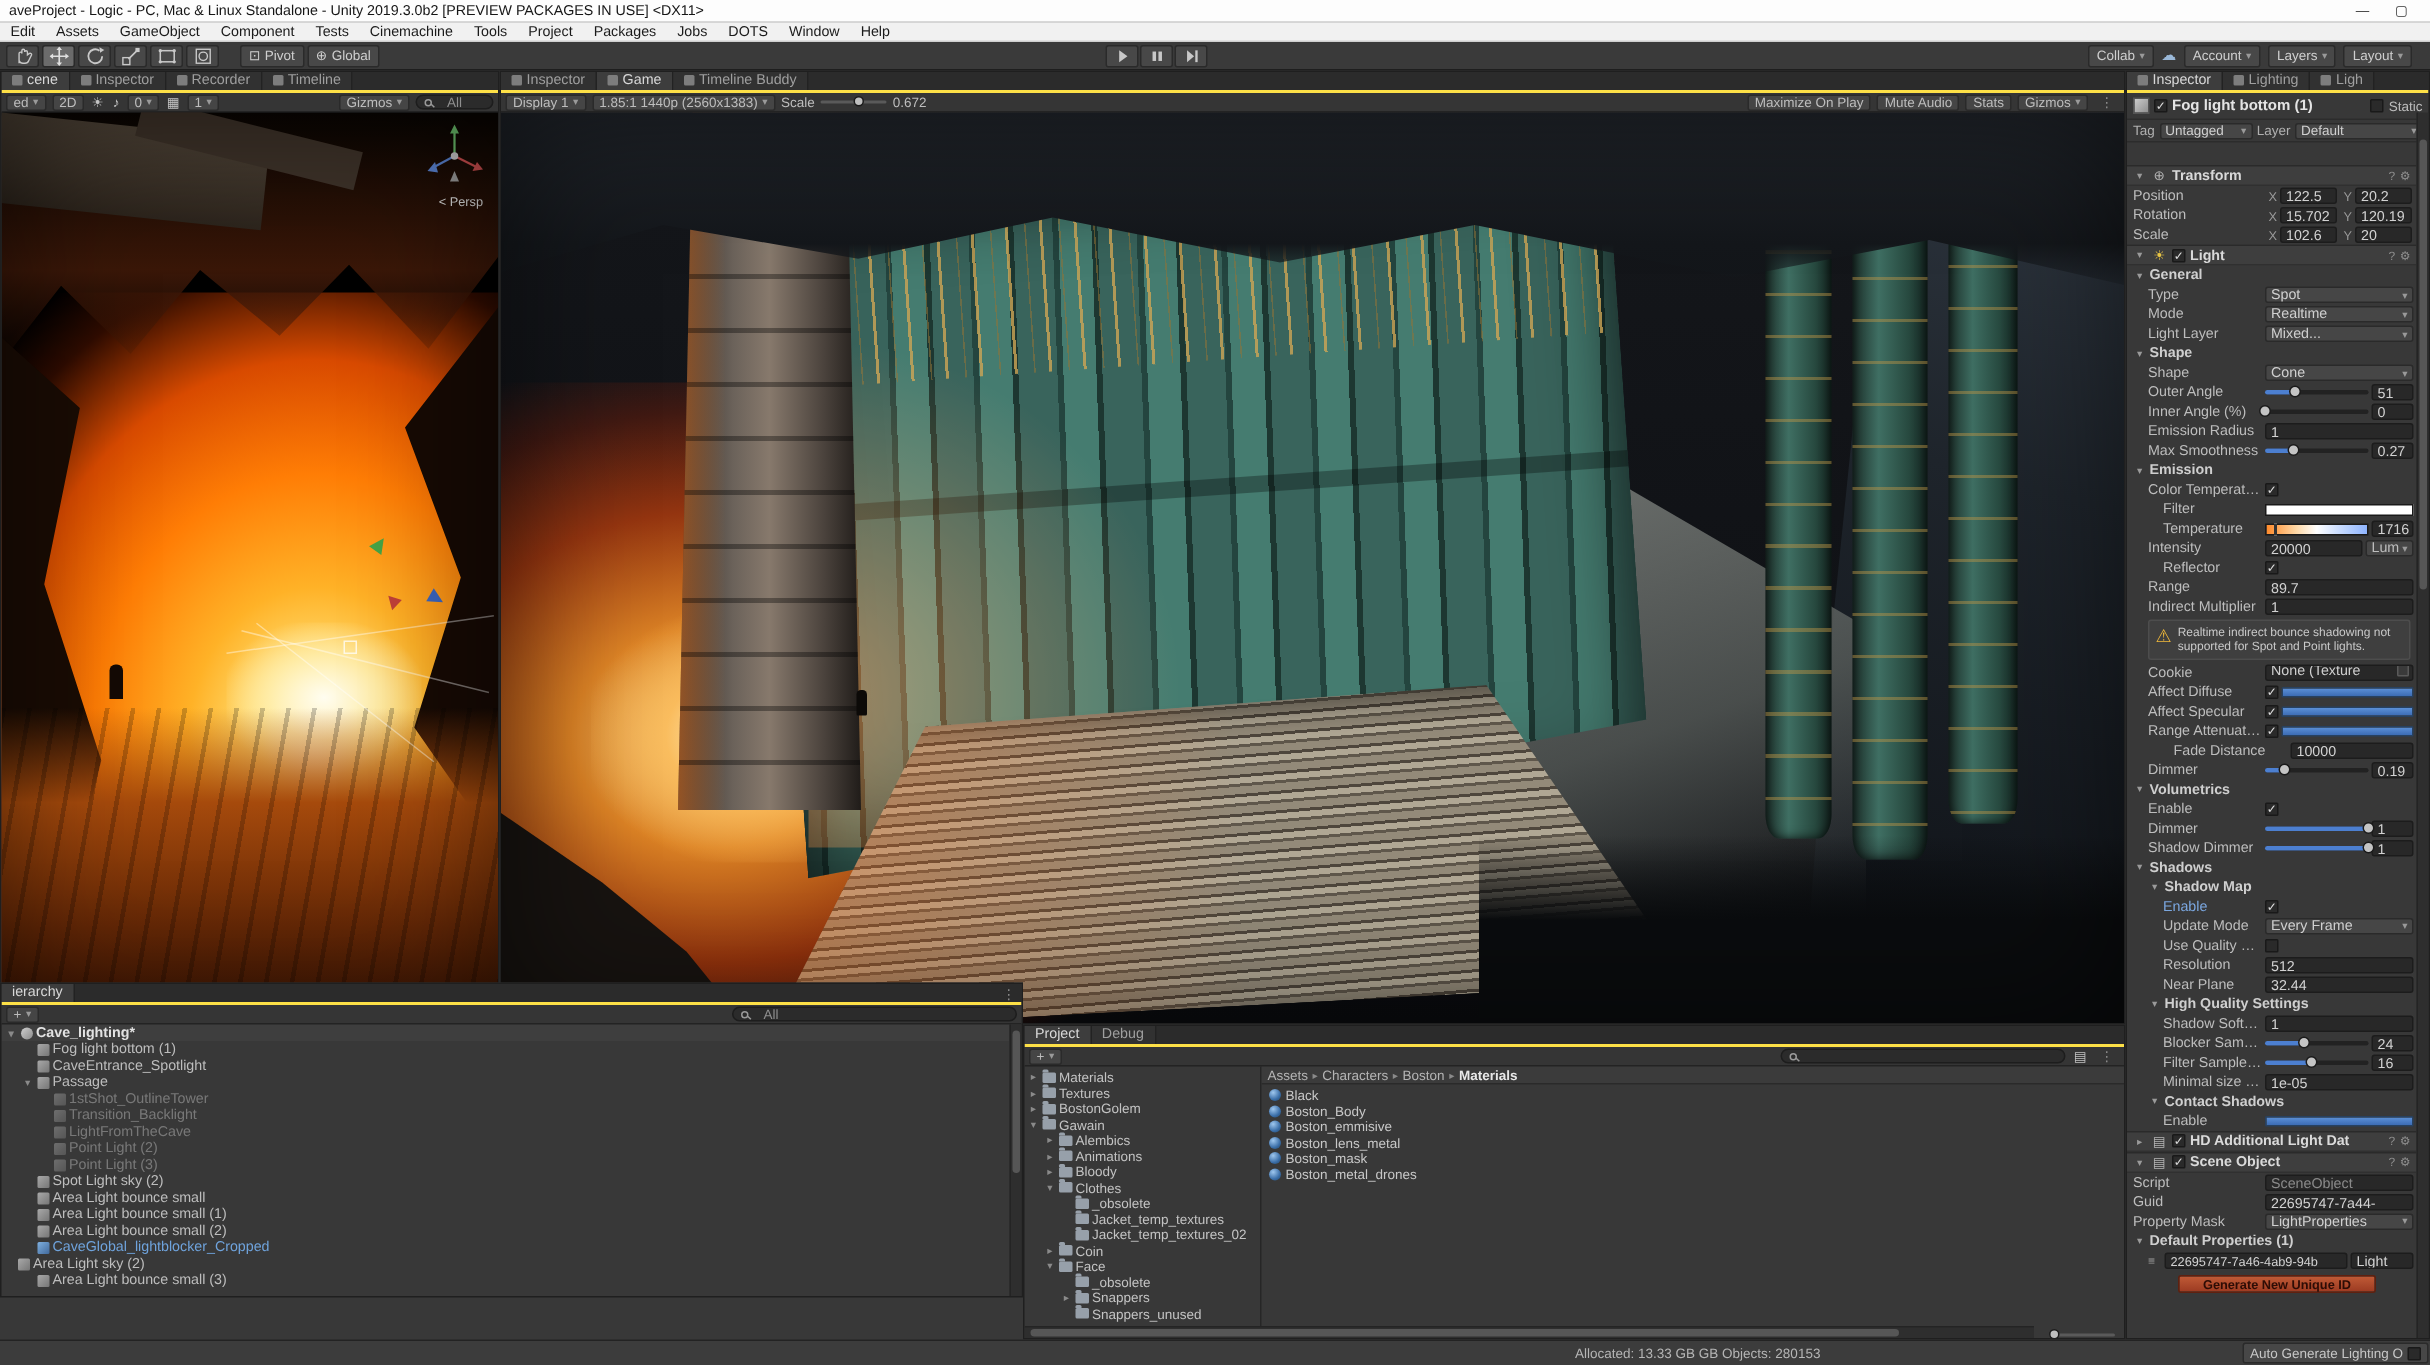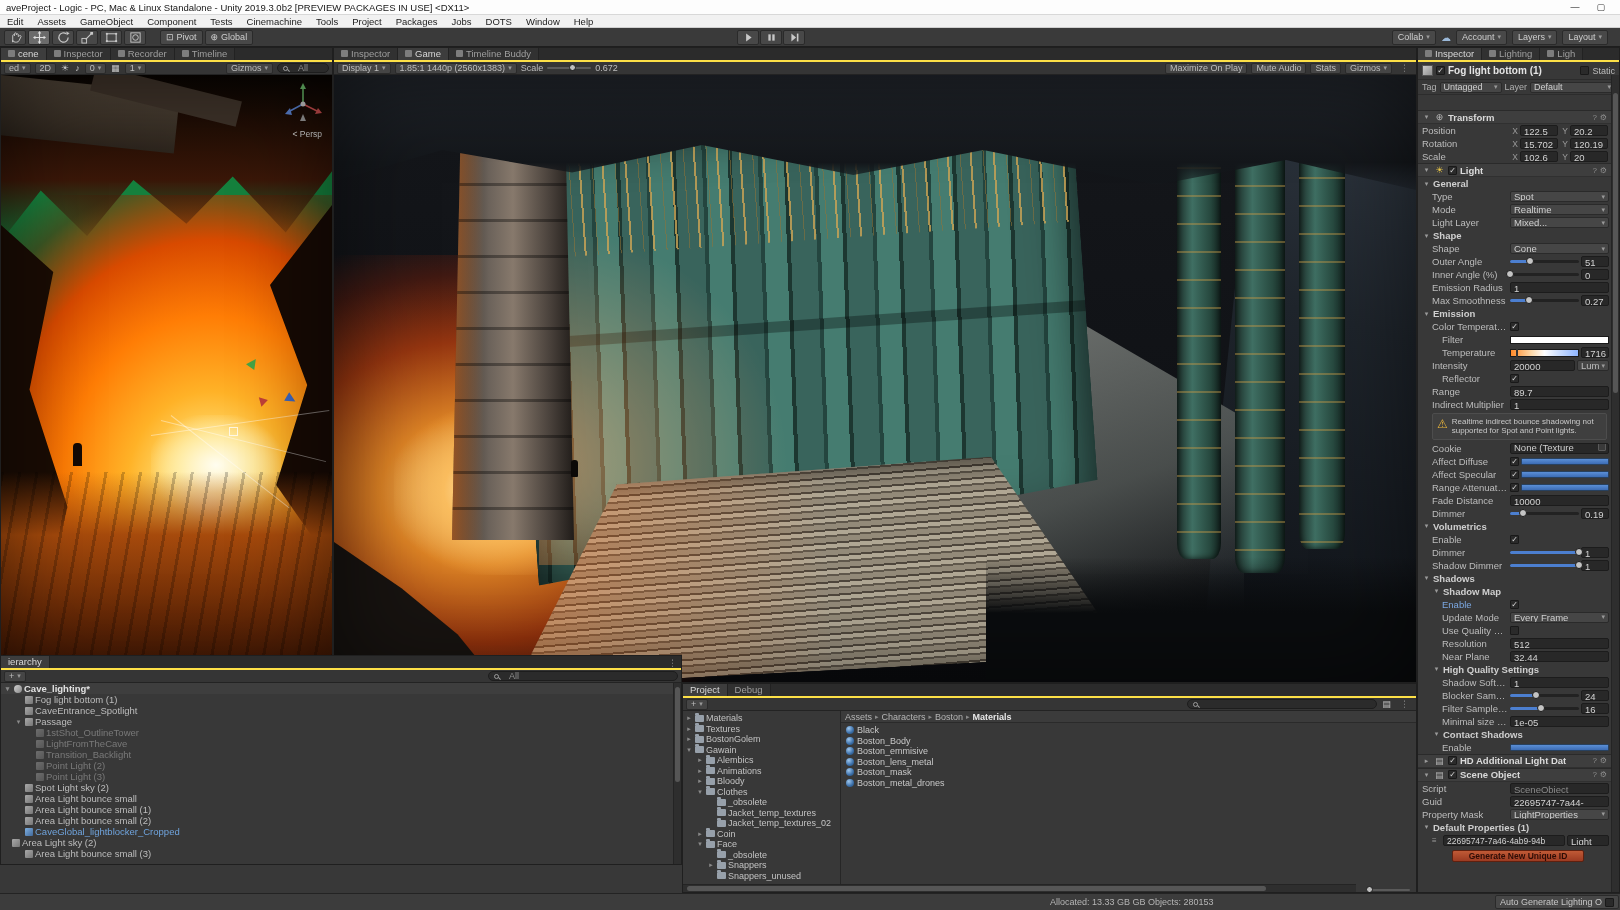--- a/index.html
+++ b/index.html
@@ -42,21 +42,21 @@
 
 
 .scene-panel{left:0;top:47px;width:333px;height:636px;}
 .game-panel{left:333px;top:47px;width:1084px;height:636px;}
 .hierarchy-panel{left:0;top:655px;width:682px;height:210px;}
 .project-panel{left:682px;top:683px;width:735px;height:210px;}
 .inspector-panel{left:1417px;top:47px;width:203px;height:846px;}
 
 
 .art{position:absolute;left:0;top:27px;right:0;bottom:0;overflow:hidden;}
-.scene-art{background:#15803d;}
+.scene-art{background:#000000;}
 .sa-glow{position:absolute;left:-40px;top:120px;width:430px;height:480px;background:radial-gradient(ellipse at 58% 62%,#fff7d8 0%,#ffe27a 10%,#ffb227 24%,#ff7d05 42%,#d84a00 60%,rgba(120,30,0,.4) 76%,rgba(0,0,0,0) 86%);}
 .sa-core{position:absolute;left:150px;top:340px;width:130px;height:100px;background:radial-gradient(ellipse,#fffdf0 0%,rgba(255,240,180,.8) 40%,rgba(255,200,80,0) 75%);}
 .sa-ceiling{position:absolute;left:0;right:0;top:0;height:175px;background:linear-gradient(180deg,#090502 0%,#3a1708 60%,rgba(160,60,10,0) 100%);clip-path:polygon(0 0,100% 0,100% 55%,86% 90%,70% 58%,56% 85%,40% 60%,26% 92%,12% 66%,0 95%);}
 .sa-beam{position:absolute;left:0;top:0;width:180px;height:60px;background:linear-gradient(180deg,#4d4236,#2c241c);transform:rotate(6deg);transform-origin:0 0;}
 .sa-beam2{position:absolute;left:90px;top:8px;width:150px;height:26px;background:#3c3128;transform:rotate(14deg);}
 .sa-leftrocks{position:absolute;left:0;top:150px;width:95px;height:470px;background:#1a0c04;clip-path:polygon(0 0,55% 10%,30% 35%,70% 60%,40% 85%,60% 100%,0 100%);}
 .sa-rightrocks{position:absolute;right:0;top:130px;width:62px;height:400px;background:#170a04;clip-path:polygon(100% 0,0 20%,60% 45%,10% 70%,100% 90%);}
 .sa-ground{position:absolute;left:0;right:0;bottom:0;height:210px;background:linear-gradient(180deg,rgba(210,90,10,0) 0%,#a64a0c 30%,#632706 70%,#331103 100%);}
 .sa-ground::after{content:"";position:absolute;inset:0;background:repeating-linear-gradient(100deg,rgba(0,0,0,.38) 0 3px,rgba(0,0,0,0) 3px 17px);opacity:.55;}
 .sa-figure{position:absolute;left:72px;top:368px;width:9px;height:23px;background:#140a05;border-radius:4px 4px 0 0;}
@@ -482,26 +482,26 @@
       <span class="h-label">Passage</span>
     </div>
       <div class="h-row dim" style="padding-left: 24px;">
       <span class="arrow"></span>
       <span class="h-icon"></span>
       <span class="h-label">1stShot_OutlineTower</span>
     </div>
       <div class="h-row dim" style="padding-left: 24px;">
       <span class="arrow"></span>
       <span class="h-icon"></span>
+      <span class="h-label">Transition_Backlight</span>
+    </div>
+      <div class="h-row dim" style="padding-left: 24px;">
+      <span class="arrow"></span>
+      <span class="h-icon"></span>
       <span class="h-label">LightFromTheCave</span>
-    </div>
-      <div class="h-row dim" style="padding-left: 24px;">
-      <span class="arrow"></span>
-      <span class="h-icon"></span>
-      <span class="h-label">Transition_Backlight</span>
     </div>
       <div class="h-row dim" style="padding-left: 24px;">
       <span class="arrow"></span>
       <span class="h-icon"></span>
       <span class="h-label">Point Light (2)</span>
     </div>
       <div class="h-row dim" style="padding-left: 24px;">
       <span class="arrow"></span>
       <span class="h-icon"></span>
       <span class="h-label">Point Light (3)</span>
@@ -946,21 +946,21 @@
         </span>
       </div>
       <div class="irow">
         <span class="ilab" style="width: 76px; margin-left: 10px;">Range Attenuation</span>
         <span class="ictrl">
           <span class="cb checked">✓</span>
           <span class="bluebar flex"></span>
         </span>
       </div>
       <div class="irow">
-        <span class="ilab" style="width: 76px; margin-left: 10px;">Fade Distance</span>
+        <span class="ilab" style="width: 76px; margin-left: 27px;">Fade Distance</span>
         <span class="ictrl">
           <span class="field flex">10000</span>
         </span>
       </div>
       <div class="irow">
         <span class="ilab" style="width: 76px; margin-left: 10px;">Dimmer</span>
         <span class="ictrl">
           <span class="sliderwrap flex">
             <span class="track">
               <span class="fill" style="width: 19%;"></span>

